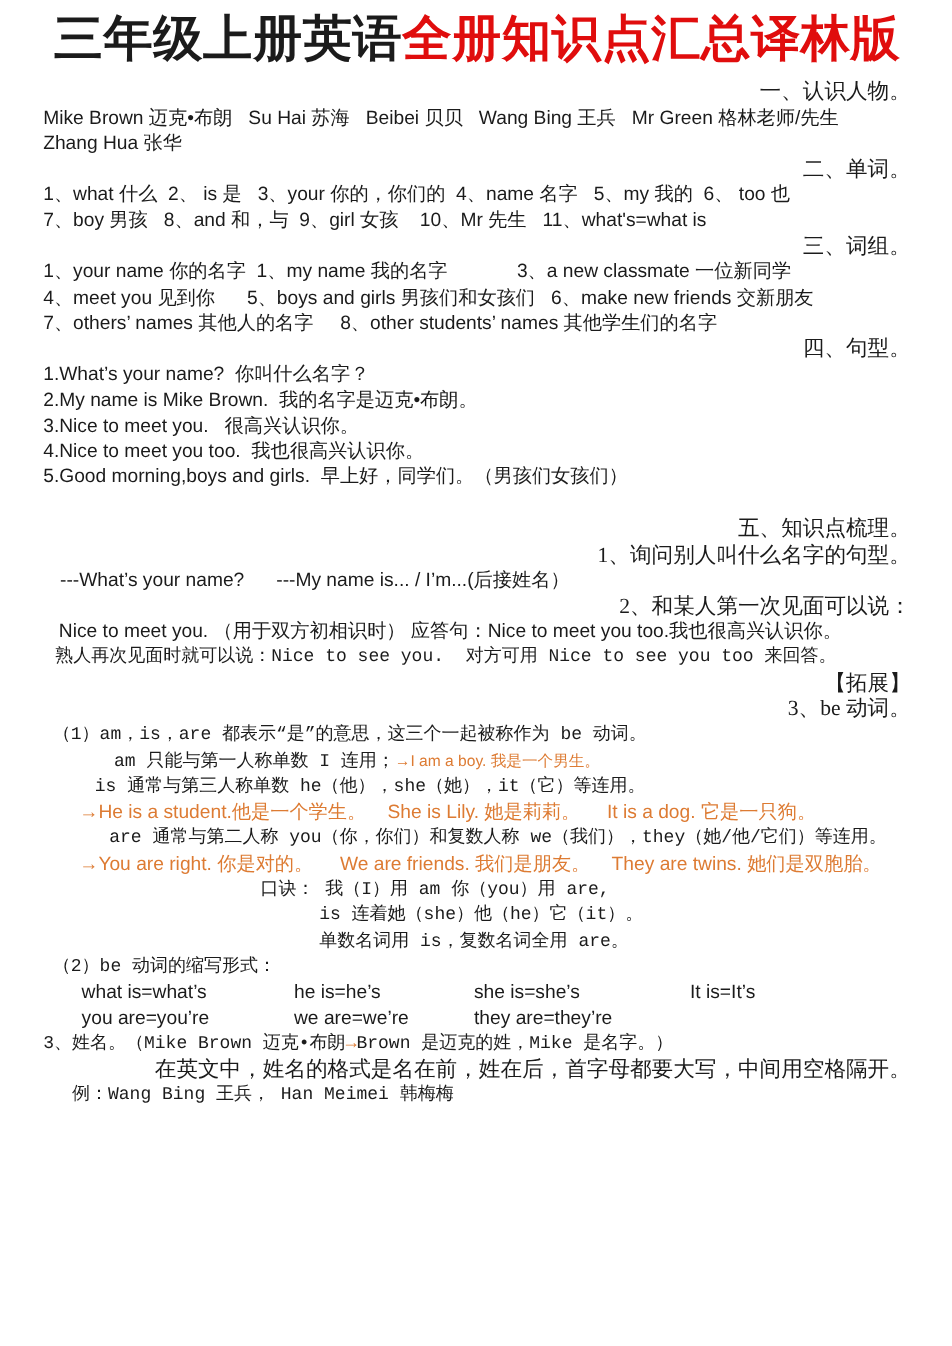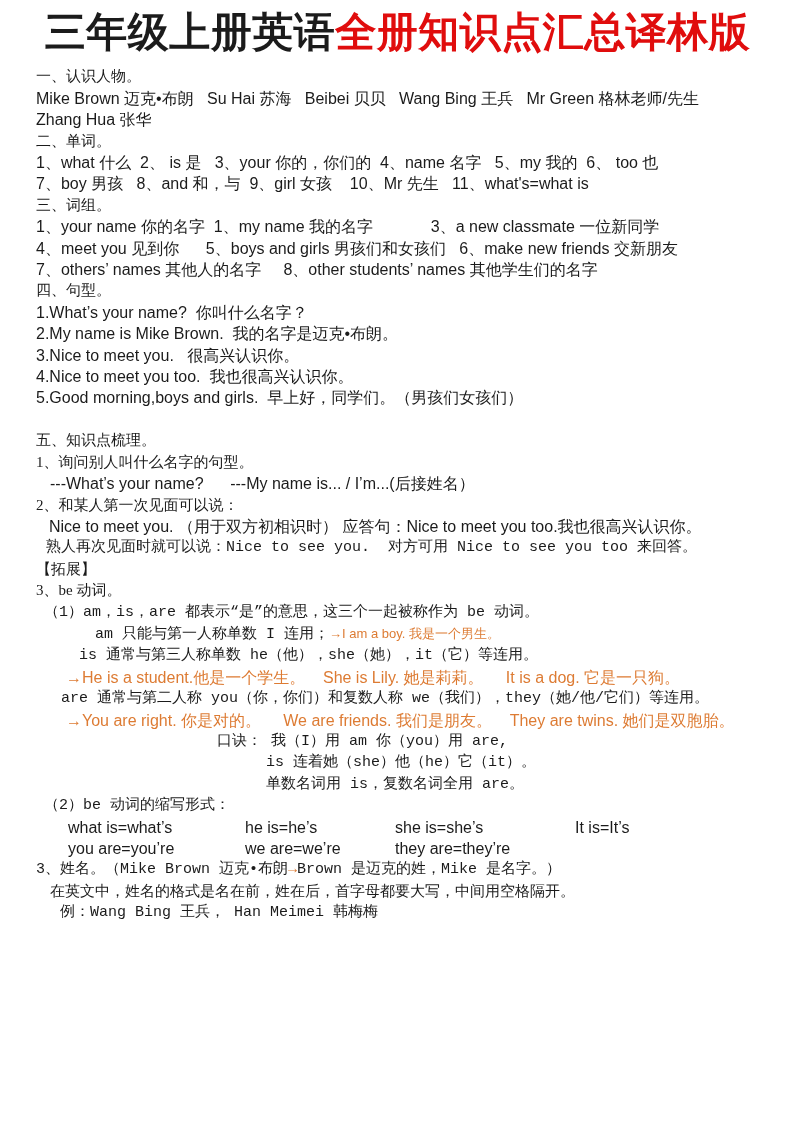--- a/index.html
+++ b/index.html
@@ -26,21 +26,21 @@
     font-weight: 500;
     margin-top: 20px;
     line-height: 30px;
   }
   .doc {
     margin-top: 10px;
     font-size: 16px;
     line-height: 21.4px;
   }
   .line { white-space: pre-wrap; min-height: 21.4px; }
-  .serif { font-family: "Liberation Serif", serif; font-size: 15px; }
+  .serif { font-family: "Liberation Serif", serif; font-size: 18px; text-align: right; }
   .mono  { font-family: "Liberation Mono", monospace; font-size: 15px; }
   .sans  { font-family: "Liberation Sans", sans-serif; font-size: 13px; }
   .orange { color: var(--accent-orange, #dd7b33); }
   .col { display: inline-block; }
 </style>
 </head>
 <body>
 
 <div class="page">
   <div class="title"><span>三年级上册英语</span><span class="red">全册知识点汇总译林版</span></div>
@@ -67,21 +67,21 @@
       <div class="line" style="margin-left: 14px;"><span>---What’s your name?      ---My name is... / I’m...(后接姓名）</span></div>
       <div class="line serif"><span>2、和某人第一次见面可以说：</span></div>
       <div class="line" style="margin-left: 13px;"><span>Nice to meet you. （用于双方初相识时） 应答句：Nice to meet you too.我也很高兴认识你。</span></div>
       <div class="line mono" style="margin-left: 10px;"><span>熟人再次见面时就可以说：Nice to see you.  对方可用 Nice to see you too 来回答。</span></div>
       <div class="line serif"><span>【拓展】</span></div>
       <div class="line serif"><span>3、be 动词。</span></div>
       <div class="line mono" style="margin-left: 8px;"><span>（1）am，is，are 都表示“是”的意思，这三个一起被称作为 be 动词。</span></div>
       <div class="line mono" style="margin-left: 59px;"><span>am 只能与第一人称单数 I 连用；</span><span class="orange sans">→I am a boy. 我是一个男生。</span></div>
       <div class="line mono" style="margin-left: 43px;"><span>is 通常与第三人称单数 he（他），she（她），it（它）等连用。</span></div>
       <div class="line" style="margin-left: 30px;"><span class="orange">→He is a student.他是一个学生。    She is Lily. 她是莉莉。     It is a dog. 它是一只狗。</span></div>
-      <div class="line mono" style="margin-left: 25px;"><span>are 通常与第二人称 you（你，你们）和复数人称 we（我们），they（她/他/它们）等连用。</span></div>
+      <div class="line mono" style="margin-left: 35px; text-align: center;"><span>are 通常与第二人称 you（你，你们）和复数人称 we（我们），they（她/他/它们）等连用。</span></div>
       <div class="line" style="margin-left: 30px;"><span class="orange">→You are right. 你是对的。     We are friends. 我们是朋友。    They are twins. 她们是双胞胎。</span></div>
       <div class="line mono" style="margin-left: 181px;"><span>口诀： 我（I）用 am 你（you）用 are,</span></div>
       <div class="line mono" style="margin-left: 230px;"><span>is 连着她（she）他（he）它（it）。</span></div>
       <div class="line mono" style="margin-left: 230px;"><span>单数名词用 is，复数名词全用 are。</span></div>
       <div class="line mono" style="margin-left: 8px;"><span>（2）be 动词的缩写形式：</span></div>
       <div class="line" style="margin-left: 32px;"><span class="col" style="min-width: 177px;">what is=what’s</span><span class="col" style="min-width: 150px;">he is=he’s</span><span class="col" style="min-width: 180px;">she is=she’s</span><span>It is=It’s</span></div>
       <div class="line" style="margin-left: 32px;"><span class="col" style="min-width: 177px;">you are=you’re</span><span class="col" style="min-width: 150px;">we are=we’re</span><span>they are=they’re</span></div>
       <div class="line mono"><span>3、姓名。（Mike Brown 迈克•布朗</span><span class="orange">→</span><span>Brown 是迈克的姓，Mike 是名字。）</span></div>
       <div class="line serif" style="margin-left: 14px;"><span>在英文中，姓名的格式是名在前，姓在后，首字母都要大写，中间用空格隔开。</span></div>
       <div class="line mono" style="margin-left: 24px;"><span>例：Wang Bing 王兵， Han Meimei 韩梅梅</span></div>

